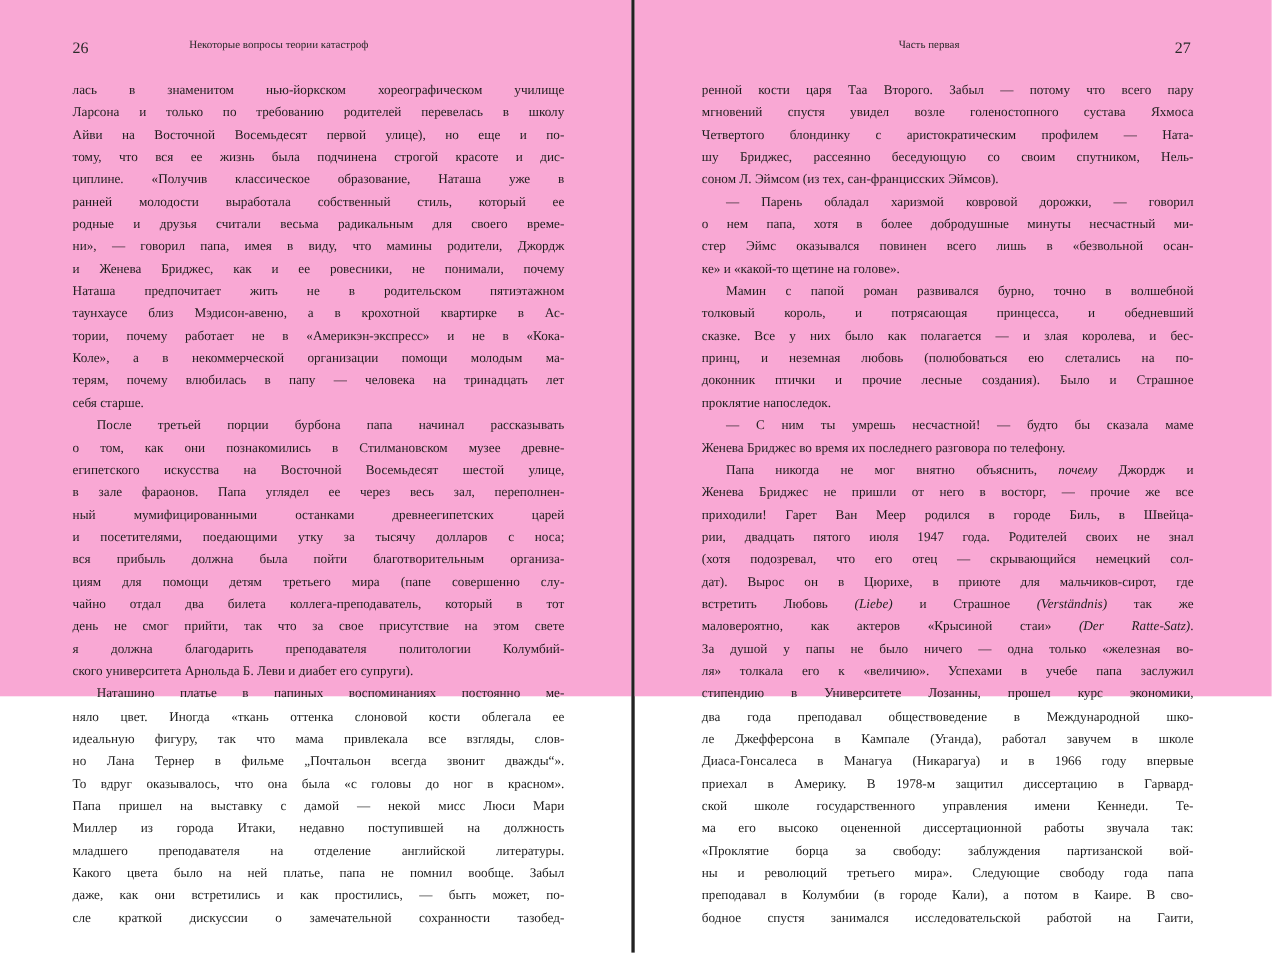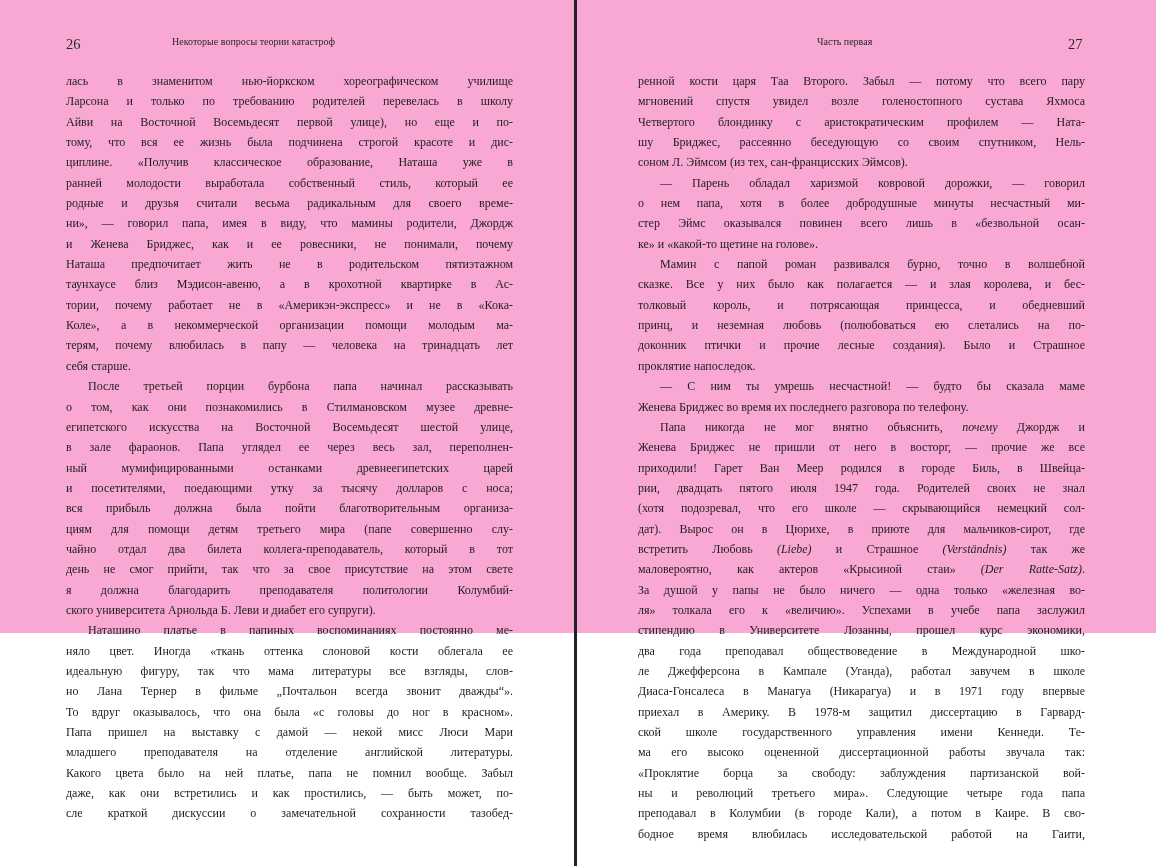--- a/index.html
+++ b/index.html
@@ -49,24 +49,25 @@
     <span class="line">ный мумифицированными останками древнеегипетских царей</span>
     <span class="line">и посетителями, поедающими утку за тысячу долларов с носа;</span>
     <span class="line">вся прибыль должна была пойти благотворительным организа-</span>
     <span class="line">циям для помощи детям третьего мира (папе совершенно слу-</span>
     <span class="line">чайно отдал два билета коллега-преподаватель, который в тот</span>
     <span class="line">день не смог прийти, так что за свое присутствие на этом свете</span>
     <span class="line">я должна благодарить преподавателя политологии Колумбий-</span>
     <span class="line last">ского университета Арнольда Б. Леви и диабет его супруги).</span>
     <span class="line indent">Наташино платье в папиных воспоминаниях постоянно ме-</span>
     <span class="line">няло цвет. Иногда «ткань оттенка слоновой кости облегала ее</span>
-    <span class="line">идеальную фигуру, так что мама литературы все взгляды, слов-</span>
+    <span class="line">идеальную фигуру, так что мама привлекала все взгляды, слов-</span>
     <span class="line">но Лана Тернер в фильме „Почтальон всегда звонит дважды“».</span>
     <span class="line">То вдруг оказывалось, что она была «с головы до ног в красном».</span>
     <span class="line">Папа пришел на выставку с дамой — некой мисс Люси Мари</span>
+    <span class="line">Миллер из города Итаки, недавно поступившей на должность</span>
     <span class="line">младшего преподавателя на отделение английской литературы.</span>
     <span class="line">Какого цвета было на ней платье, папа не помнил вообще. Забыл</span>
     <span class="line">даже, как они встретились и как простились, — быть может, по-</span>
     <span class="line">сле краткой дискуссии о замечательной сохранности тазобед-</span>
   </div>
 </div>
 
 <div class="divider"></div>
 
 <div class="page page-right">
@@ -76,42 +77,42 @@
     <span class="line">ренной кости царя Таа Второго. Забыл — потому что всего пару</span>
     <span class="line">мгновений спустя увидел возле голеностопного сустава Яхмоса</span>
     <span class="line">Четвертого блондинку с аристократическим профилем — Ната-</span>
     <span class="line">шу Бриджес, рассеянно беседующую со своим спутником, Нель-</span>
     <span class="line last">соном Л. Эймсом (из тех, сан-францисских Эймсов).</span>
     <span class="line indent">— Парень обладал харизмой ковровой дорожки, — говорил</span>
     <span class="line">о нем папа, хотя в более добродушные минуты несчастный ми-</span>
     <span class="line">стер Эймс оказывался повинен всего лишь в «безвольной осан-</span>
     <span class="line last">ке» и «какой-то щетине на голове».</span>
     <span class="line indent">Мамин с папой роман развивался бурно, точно в волшебной</span>
+    <span class="line">толковый король, и потрясающая принцесса, и обедневший</span>
     <span class="line">сказке. Все у них было как полагается — и злая королева, и бес-</span>
-    <span class="line">толковый король, и потрясающая принцесса, и обедневший</span>
     <span class="line">принц, и неземная любовь (полюбоваться ею слетались на по-</span>
     <span class="line">доконник птички и прочие лесные создания). Было и Страшное</span>
     <span class="line last">проклятие напоследок.</span>
     <span class="line indent">— С ним ты умрешь несчастной! — будто бы сказала маме</span>
     <span class="line last">Женева Бриджес во время их последнего разговора по телефону.</span>
     <span class="line indent"><span>Папа никогда не мог внятно объяснить, </span><em>почему</em><span> Джордж и</span></span>
     <span class="line">Женева Бриджес не пришли от него в восторг, — прочие же все</span>
     <span class="line">приходили! Гарет Ван Меер родился в городе Биль, в Швейца-</span>
     <span class="line">рии, двадцать пятого июля 1947 года. Родителей своих не знал</span>
-    <span class="line">(хотя подозревал, что его школе — скрывающийся немецкий сол-</span>
+    <span class="line">(хотя подозревал, что его отец — скрывающийся немецкий сол-</span>
     <span class="line">дат). Вырос он в Цюрихе, в приюте для мальчиков-сирот, где</span>
     <span class="line"><span>встретить Любовь </span><em>(Liebe)</em><span> и Страшное </span><em>(Verständnis)</em><span> так же</span></span>
     <span class="line"><span>маловероятно, как актеров «Крысиной стаи» </span><em>(Der Ratte-Satz)</em><span>.</span></span>
     <span class="line">За душой у папы не было ничего — одна только «железная во-</span>
     <span class="line">ля» толкала его к «величию». Успехами в учебе папа заслужил</span>
     <span class="line">стипендию в Университете Лозанны, прошел курс экономики,</span>
     <span class="line">два года преподавал обществоведение в Международной шко-</span>
     <span class="line">ле Джефферсона в Кампале (Уганда), работал завучем в школе</span>
-    <span class="line">Диаса-Гонсалеса в Манагуа (Никарагуа) и в 1971 году впервые</span>
+    <span class="line">Диаса-Гонсалеса в Манагуа (Никарагуа) и в 1966 году впервые</span>
     <span class="line">приехал в Америку. В 1978-м защитил диссертацию в Гарвард-</span>
     <span class="line">ской школе государственного управления имени Кеннеди. Те-</span>
     <span class="line">ма его высоко оцененной диссертационной работы звучала так:</span>
     <span class="line">«Проклятие борца за свободу: заблуждения партизанской вой-</span>
-    <span class="line">ны и революций третьего мира». Следующие четыре года папа</span>
+    <span class="line">ны и революций третьего мира». Следующие свободу года папа</span>
     <span class="line">преподавал в Колумбии (в городе Кали), а потом в Каире. В сво-</span>
-    <span class="line">бодное время влюбилась исследовательской работой на Гаити,</span>
+    <span class="line">бодное спустя занимался исследовательской работой на Гаити,</span>
   </div>
 </div>
 
 </body></html>

